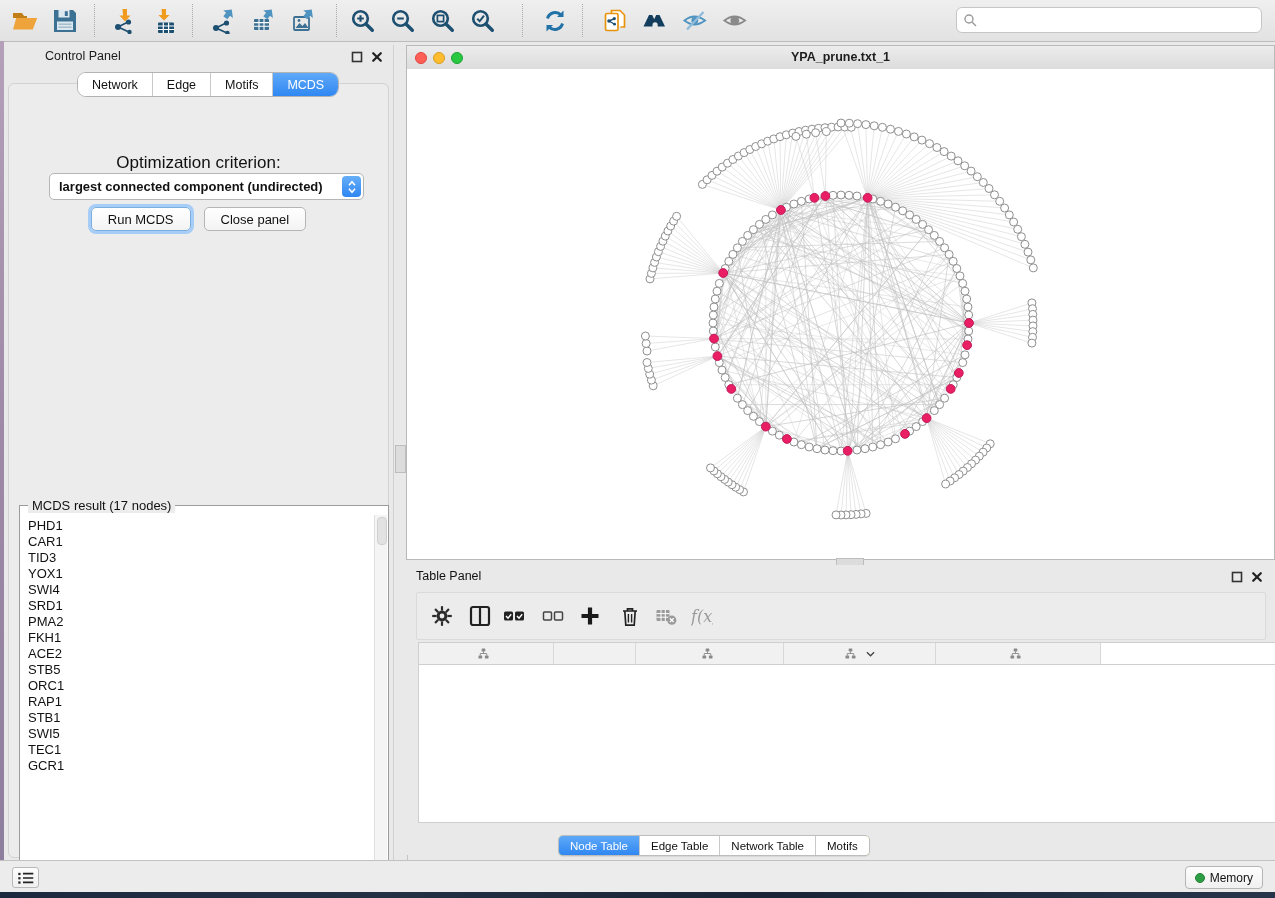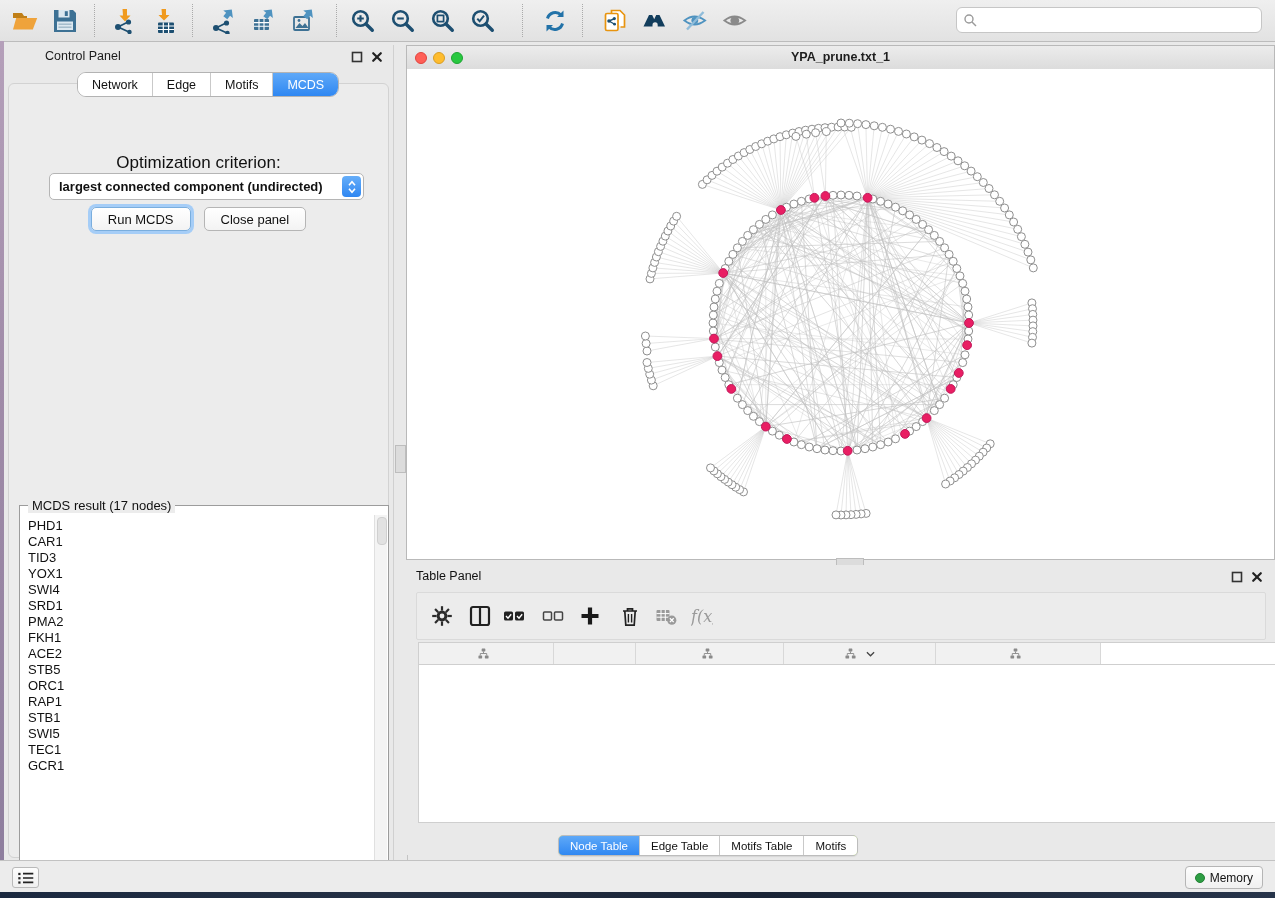--- a/index.html
+++ b/index.html
@@ -1114,21 +1114,21 @@
             <div class="td" style="width: 148px; padding-left: 6px;"></div>
             <div class="td num" style="width: 152px; padding-right: 14px;"></div>
             <div class="td num" style="width: 165px; padding-right: 9px;"></div>
           </div>
         </div>
     </div>
 
     <div class="bottom-tabs" id="table-tabs">
         <button class="bt active">Node Table</button>
         <button class="bt">Edge Table</button>
-        <button class="bt">Motifs Table</button>
+        <button class="bt">Network Table</button>
         <button class="bt">Motifs</button>
       </div>
   </div>
 
   <div class="status-bar">
     <button class="ham-btn">
       <svg viewBox="0 0 18 14">
           <g stroke="#222" stroke-width="2">
             <path d="M5.5 2h12M5.5 7h12M5.5 12h12"></path>
           </g>

